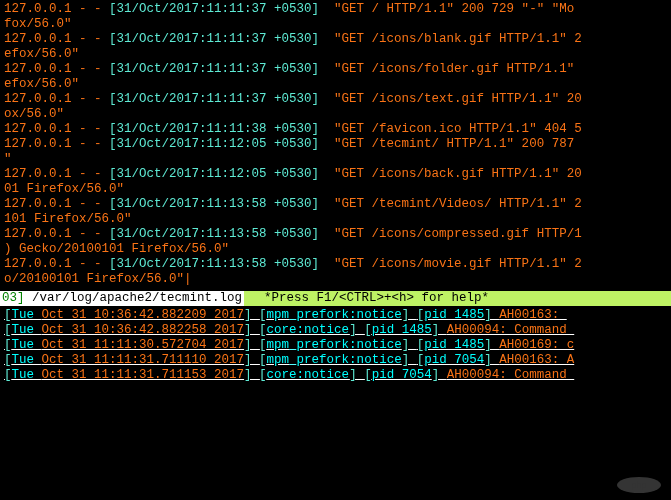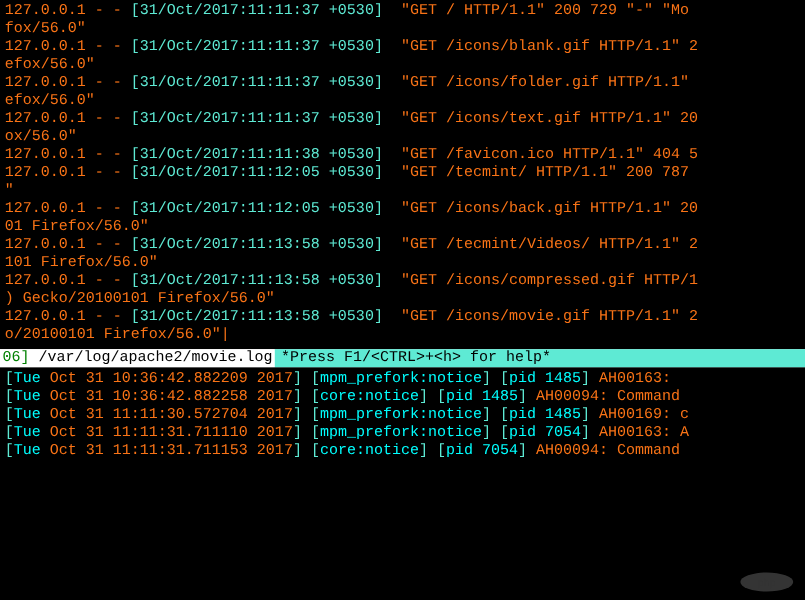--- a/index.html
+++ b/index.html
@@ -24,42 +24,42 @@
       background: #ffffff;
       margin-top: 2px;
     }
     .statusbar .path {
       background: #ffffff;
       color: #000;
       padding: 0 2px;
     }
     .statusbar .path .num { color: #008000; }
     .statusbar .help {
-      background: #5eead4;
+      background: #bef264;
       color: #000;
       flex: 1;
-      padding: 0 5px;
+      padding: 0 20px;
     }
-    .bottom { padding: 2px 4px; white-space: pre; }
+    .bottom { padding: 2px 4px; white-space: pre; text-decoration: underline; }
     .bot-line { display: block; }
     .watermark {
       position: absolute;
       right: 8px;
       bottom: 6px;
       opacity: 0.6;
     }
     .watermark svg { display: block; }
   </style>
 </head>
 <body>
 
 <div class="terminal" id="access"><span class="line"><span class="white">127.0.0.1</span><span class="white"> - - </span><span class="green">[31/Oct/2017:11:11:37 +0530]</span>  <span class="white">"GET / HTTP/1.1" 200 729 "-" "Mo</span></span><span class="line white">fox/56.0"</span><span class="line"><span class="white">127.0.0.1</span><span class="white"> - - </span><span class="green">[31/Oct/2017:11:11:37 +0530]</span>  <span class="white">"GET /icons/blank.gif HTTP/1.1" 2</span></span><span class="line white">efox/56.0"</span><span class="line"><span class="white">127.0.0.1</span><span class="white"> - - </span><span class="green">[31/Oct/2017:11:11:37 +0530]</span>  <span class="white">"GET /icons/folder.gif HTTP/1.1" </span></span><span class="line white">efox/56.0"</span><span class="line"><span class="white">127.0.0.1</span><span class="white"> - - </span><span class="green">[31/Oct/2017:11:11:37 +0530]</span>  <span class="white">"GET /icons/text.gif HTTP/1.1" 20</span></span><span class="line white">ox/56.0"</span><span class="line"><span class="white">127.0.0.1</span><span class="white"> - - </span><span class="green">[31/Oct/2017:11:11:38 +0530]</span>  <span class="white">"GET /favicon.ico HTTP/1.1" 404 5</span></span><span class="line"><span class="white">127.0.0.1</span><span class="white"> - - </span><span class="green">[31/Oct/2017:11:12:05 +0530]</span>  <span class="white">"GET /tecmint/ HTTP/1.1" 200 787 </span></span><span class="line white">"</span><span class="line"><span class="white">127.0.0.1</span><span class="white"> - - </span><span class="green">[31/Oct/2017:11:12:05 +0530]</span>  <span class="white">"GET /icons/back.gif HTTP/1.1" 20</span></span><span class="line white">01 Firefox/56.0"</span><span class="line"><span class="white">127.0.0.1</span><span class="white"> - - </span><span class="green">[31/Oct/2017:11:13:58 +0530]</span>  <span class="white">"GET /tecmint/Videos/ HTTP/1.1" 2</span></span><span class="line white">101 Firefox/56.0"</span><span class="line"><span class="white">127.0.0.1</span><span class="white"> - - </span><span class="green">[31/Oct/2017:11:13:58 +0530]</span>  <span class="white">"GET /icons/compressed.gif HTTP/1</span></span><span class="line white">) Gecko/20100101 Firefox/56.0"</span><span class="line"><span class="white">127.0.0.1</span><span class="white"> - - </span><span class="green">[31/Oct/2017:11:13:58 +0530]</span>  <span class="white">"GET /icons/movie.gif HTTP/1.1" 2</span></span><span class="line white">o/20100101 Firefox/56.0"|</span></div>
 
 <div class="statusbar">
-  <span class="path"><span class="num">06]</span><span> /var/log/apache2/movie.log  </span></span>
+  <span class="path"><span class="num">03]</span><span> /var/log/apache2/tecmint.log  </span></span>
   <span class="help">*Press F1/&lt;CTRL&gt;+&lt;h&gt; for help*</span>
 </div>
 
 <div class="bottom" id="syslog"><span class="bot-line"><span class="green">[</span><span class="cyan">Tue </span><span class="white">Oct 31 10:36:42.882209 2017</span><span class="green">] </span><span class="green">[</span><span class="cyan">mpm_prefork:notice</span><span class="green">] </span><span class="green">[</span><span class="cyan">pid 1485</span><span class="green">] </span><span class="white">AH00163: </span></span><span class="bot-line"><span class="green">[</span><span class="cyan">Tue </span><span class="white">Oct 31 10:36:42.882258 2017</span><span class="green">] </span><span class="green">[</span><span class="cyan">core:notice</span><span class="green">] </span><span class="green">[</span><span class="cyan">pid 1485</span><span class="green">] </span><span class="white">AH00094: Command </span></span><span class="bot-line"><span class="green">[</span><span class="cyan">Tue </span><span class="white">Oct 31 11:11:30.572704 2017</span><span class="green">] </span><span class="green">[</span><span class="cyan">mpm_prefork:notice</span><span class="green">] </span><span class="green">[</span><span class="cyan">pid 1485</span><span class="green">] </span><span class="white">AH00169: c</span></span><span class="bot-line"><span class="green">[</span><span class="cyan">Tue </span><span class="white">Oct 31 11:11:31.711110 2017</span><span class="green">] </span><span class="green">[</span><span class="cyan">mpm_prefork:notice</span><span class="green">] </span><span class="green">[</span><span class="cyan">pid 7054</span><span class="green">] </span><span class="white">AH00163: A</span></span><span class="bot-line"><span class="green">[</span><span class="cyan">Tue </span><span class="white">Oct 31 11:11:31.711153 2017</span><span class="green">] </span><span class="green">[</span><span class="cyan">core:notice</span><span class="green">] </span><span class="green">[</span><span class="cyan">pid 7054</span><span class="green">] </span><span class="white">AH00094: Command </span></span></div>
 
 <div class="watermark">
   <svg width="48" height="18">
       <ellipse cx="24" cy="9" rx="22" ry="8" fill="#b0b0b0" opacity="0.5"></ellipse>
       <text x="24" y="12" text-anchor="middle" font-size="9" fill="#555" font-family="sans-serif">php</text>
     </svg>

